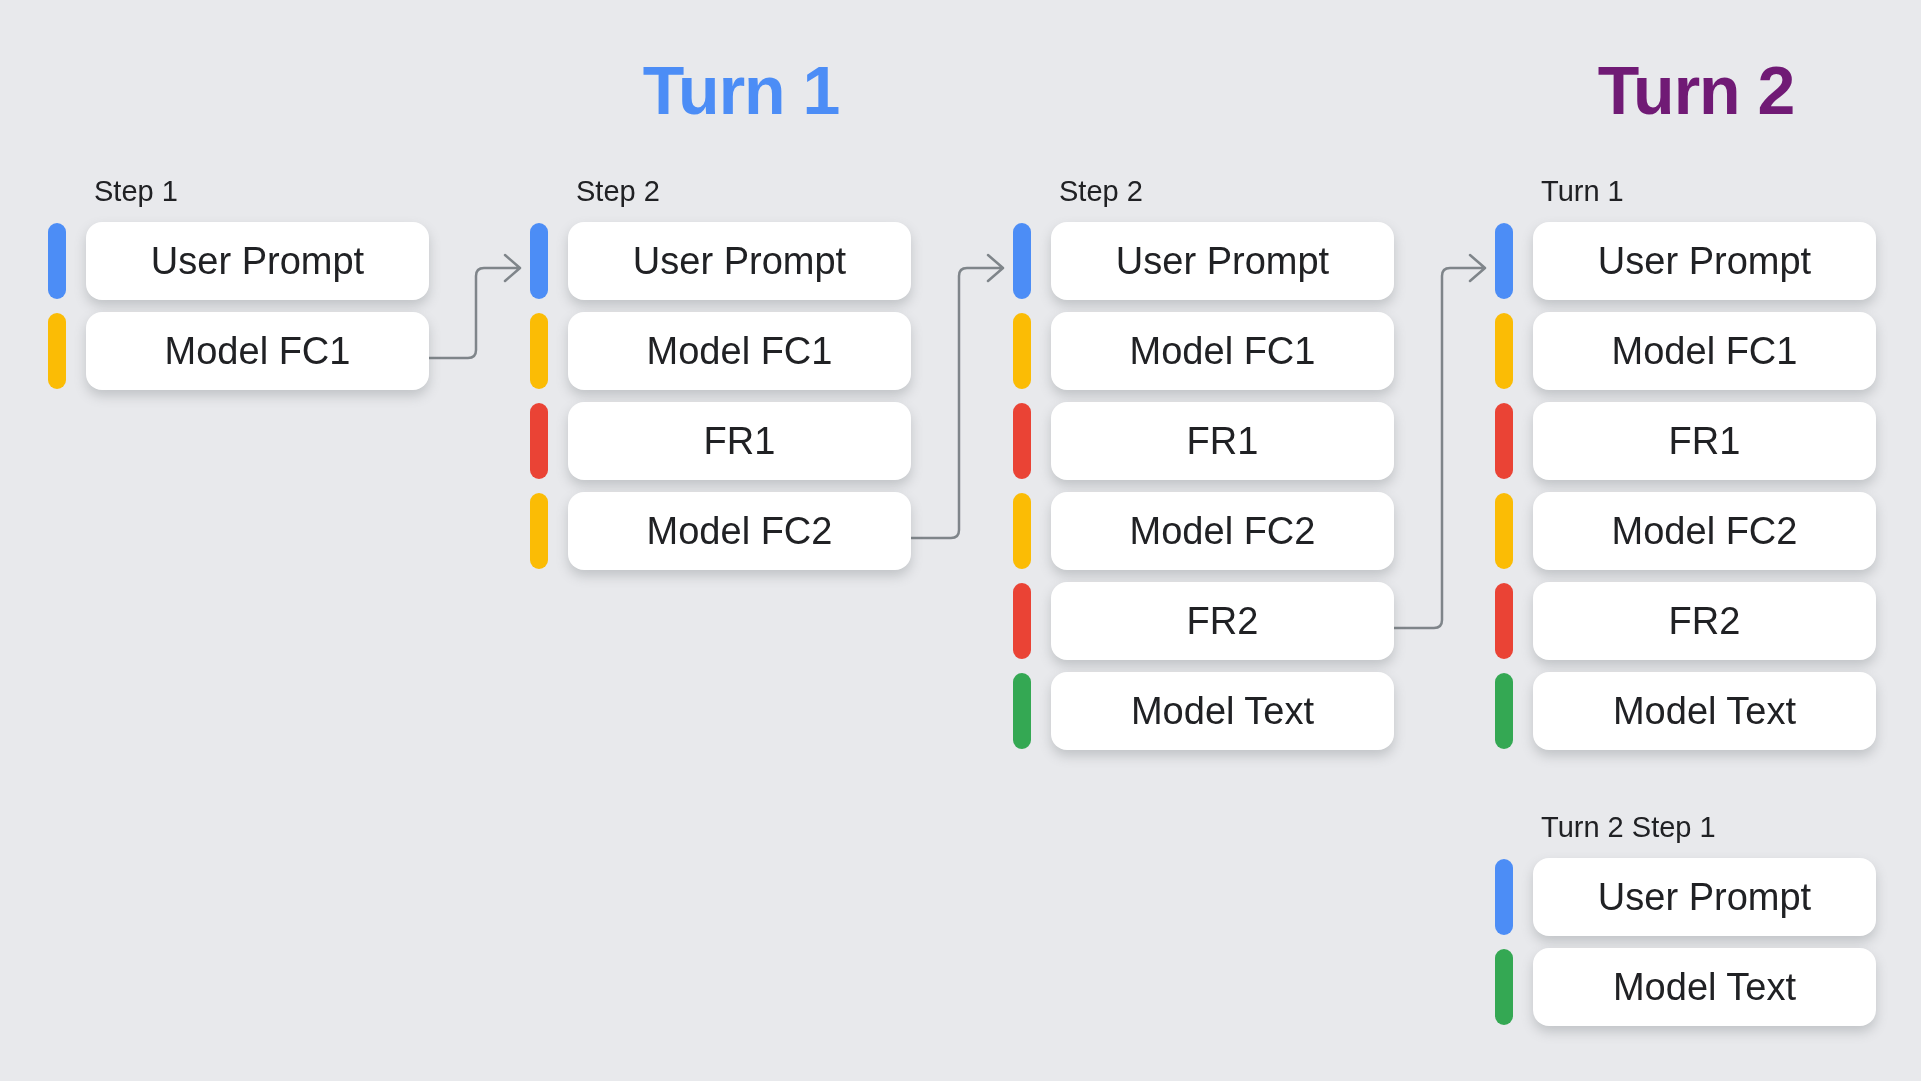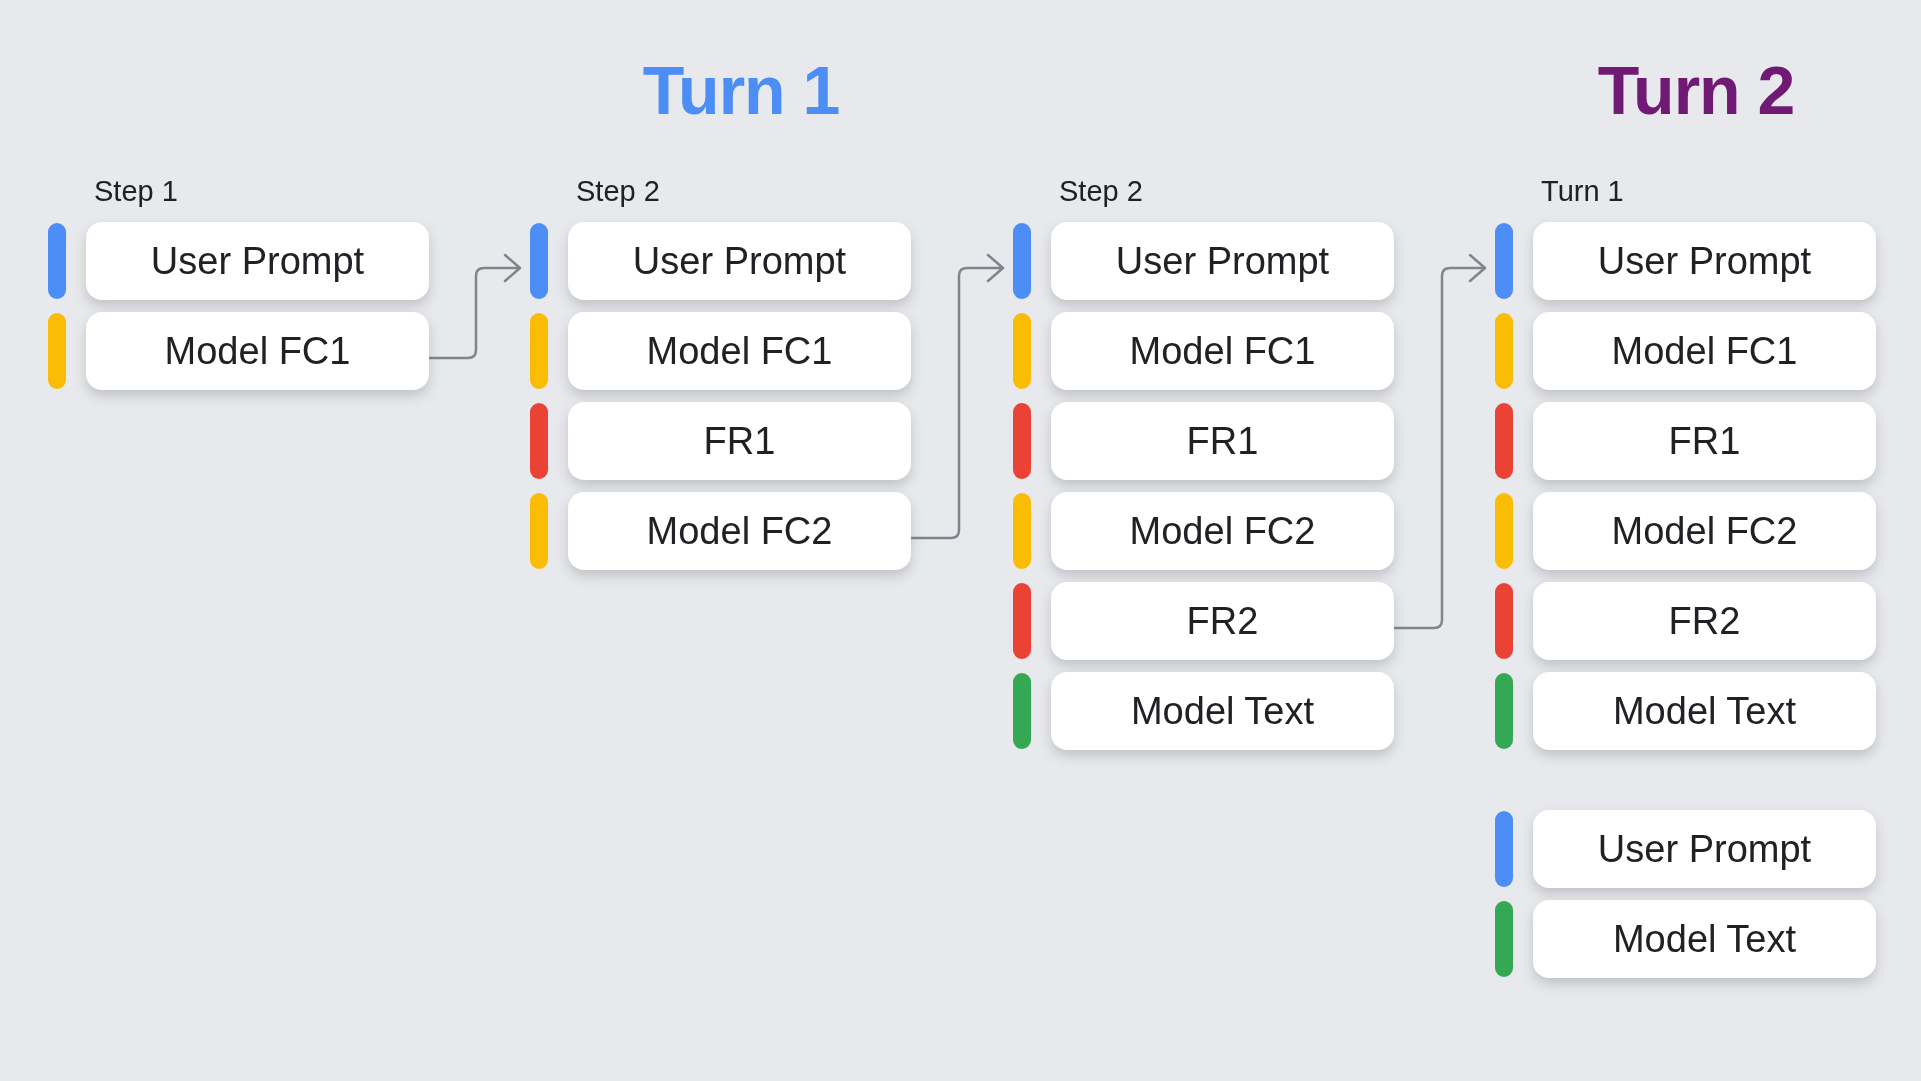--- a/index.html
+++ b/index.html
@@ -173,20 +173,21 @@
       <span class="bar" style="background: rgb(234, 67, 53);"></span>
       <div class="box">FR2</div>
     </div>
     <div class="row">
       <span class="bar" style="background: rgb(52, 168, 83);"></span>
       <div class="box">Model Text</div>
     </div>
   </div>
 
   <div class="column" id="col-turn2-step1">
+    <div class="col-label">Turn 2 Step 1</div>
     <div class="row">
       <span class="bar" style="background: rgb(76, 141, 246);"></span>
       <div class="box">User Prompt</div>
     </div>
     <div class="row">
       <span class="bar" style="background: rgb(52, 168, 83);"></span>
       <div class="box">Model Text</div>
     </div>
   </div>
 

